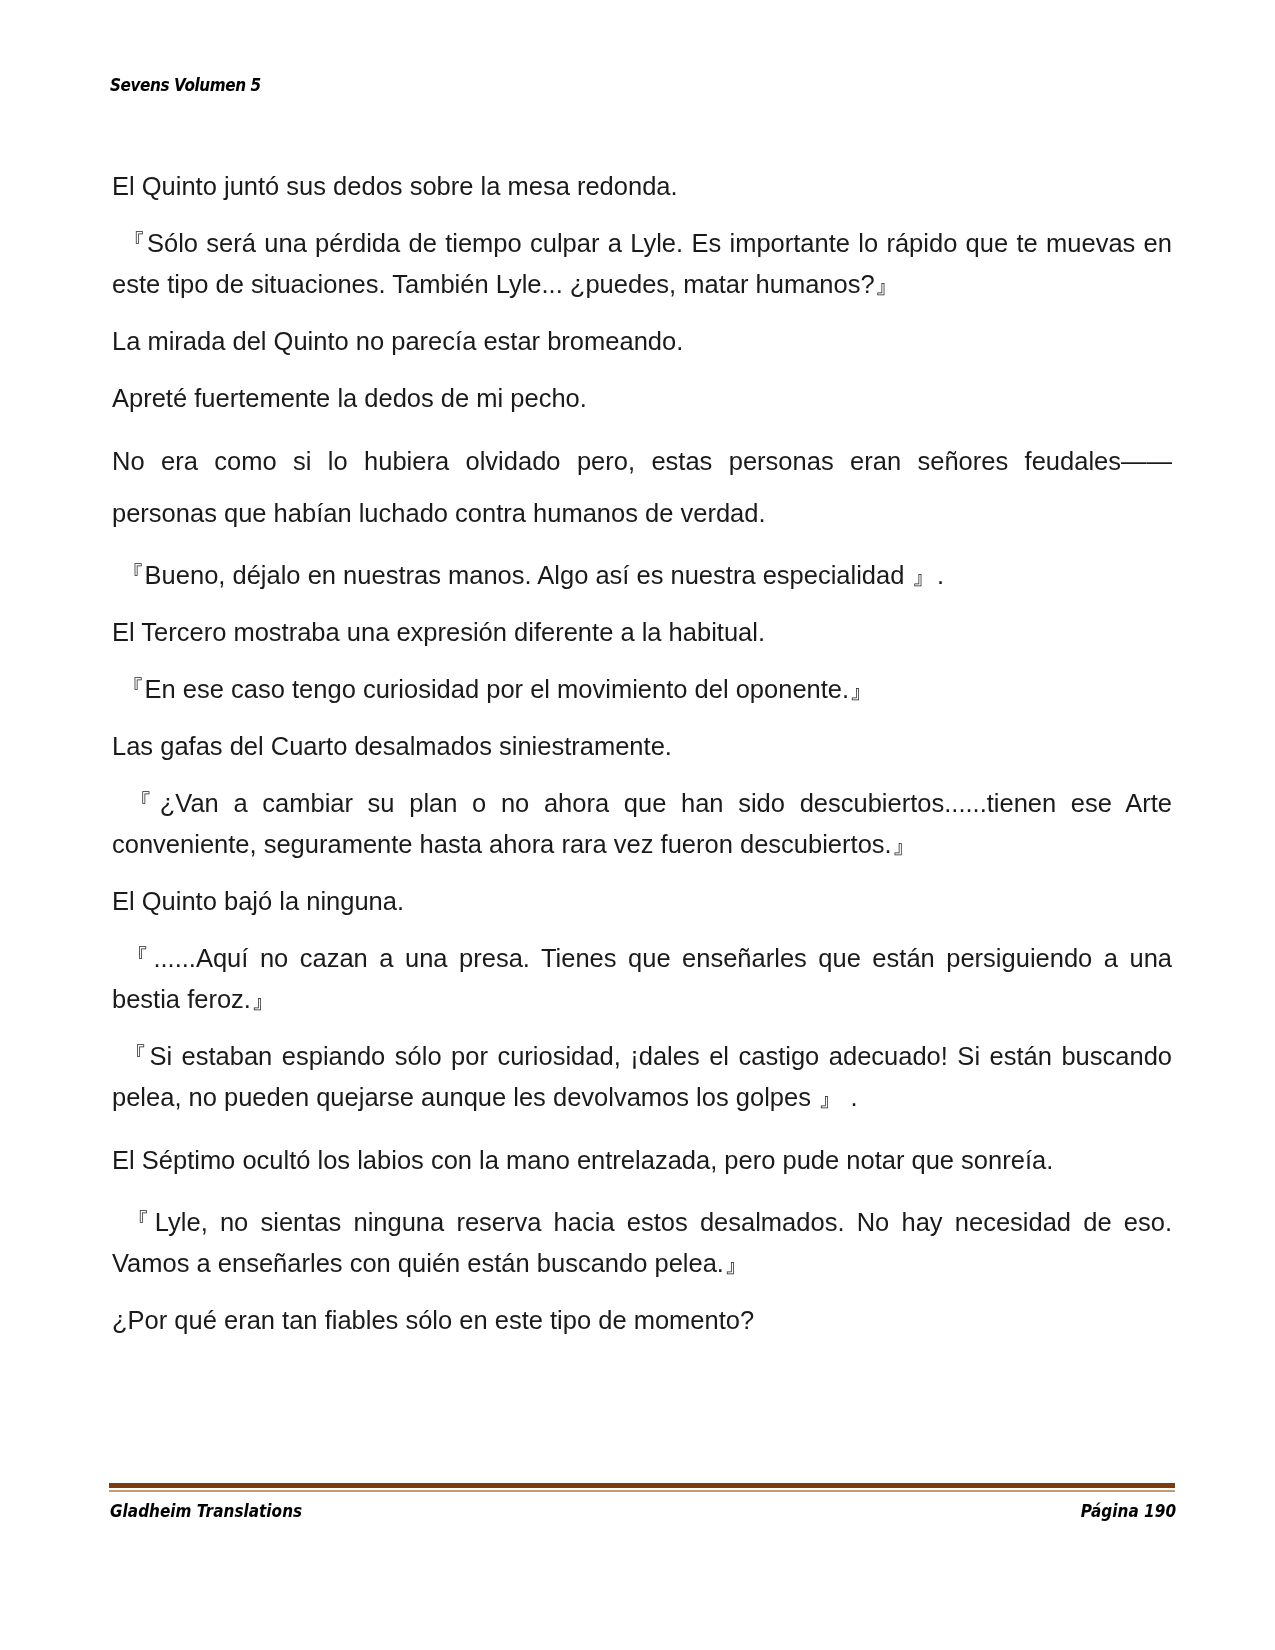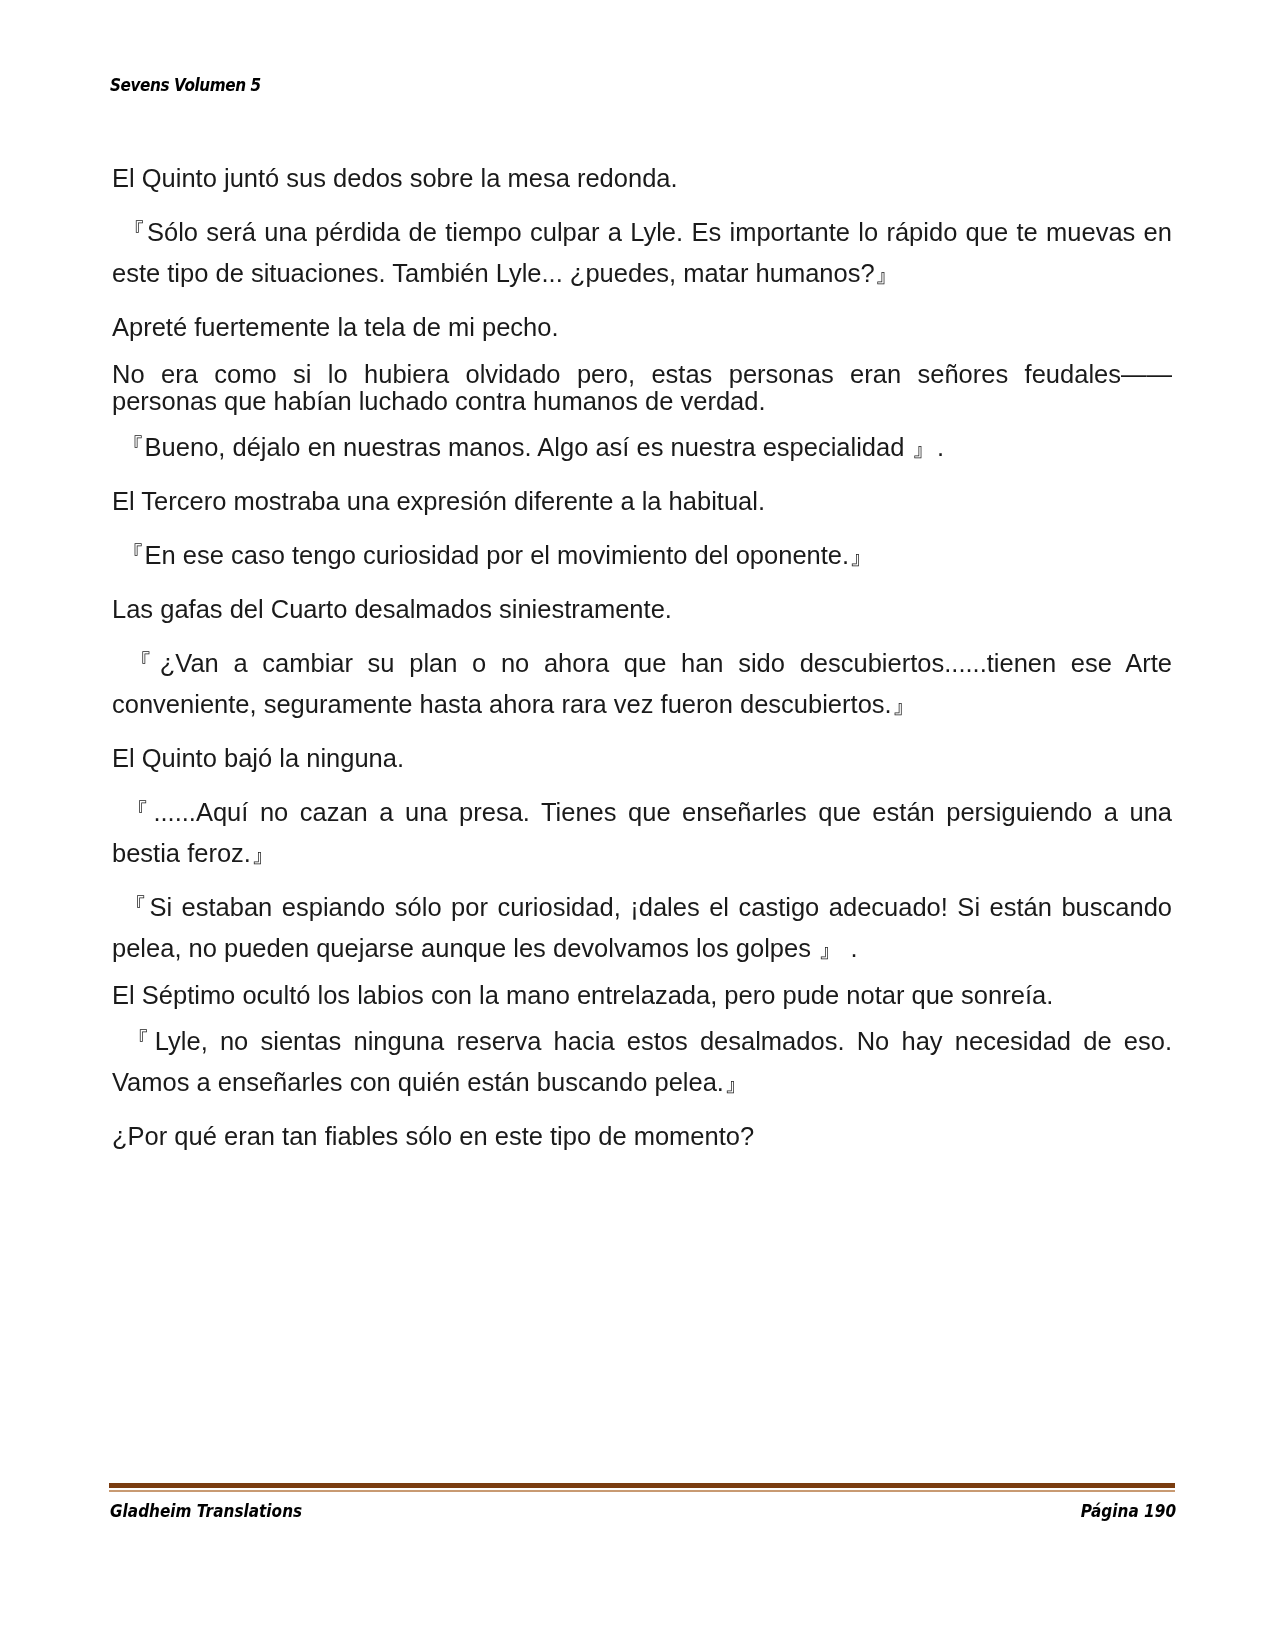--- a/index.html
+++ b/index.html
@@ -9,22 +9,22 @@
       position: absolute; left: 110px; top: 74px;
       font-family: "DejaVu Sans", sans-serif; font-weight: bold; font-style: italic;
       font-size: 18px; color: #000; letter-spacing: -0.5px;
       transform: scaleX(0.85); transform-origin: left center;
     }
     .body-text {
       position: absolute; left: 112px; top: 150px; width: 1060px;
       font-family: "Liberation Sans", sans-serif; font-size: 25.5px; color: #1a1a1a;
       line-height: 41px;
     }
-    .body-text p { margin: 8px 0 13px 0; text-align: justify; }
-    .body-text p.two-line { line-height: 27px; margin-bottom: 12px; }
+    .body-text p { margin: 16px 0 13px 0; text-align: justify; }
+    .body-text p.two-line { line-height: 52px; margin-bottom: 12px; }
     .footer-rule { position: absolute; left: 109px; top: 1483px; width: 1066px; }
     .rule-thick { height: 5px; background: #7a3c10; }
     .rule-gap { height: 2px; background: #ffffff; }
     .rule-thin { height: 2px; background: #c89a72; }
     .footer {
       position: absolute; left: 110px; top: 1500px; width: 1066px;
       font-family: "DejaVu Sans", sans-serif; font-weight: bold; font-style: italic;
       font-size: 18px; color: #000;
     }
     .footer .left { position: absolute; left: 0; top: 0; transform: scaleX(0.85); transform-origin: left center; }
@@ -32,21 +32,22 @@
   </style>
 </head>
 <body>
 
 <div class="page">
   <div class="header">Sevens Volumen 5</div>
 
   <div class="body-text">
     <p>El Quinto juntó sus dedos sobre la mesa redonda.</p>
     <p>&nbsp;『Sólo será una pérdida de tiempo culpar a Lyle. Es importante lo rápido que te muevas en este tipo de situaciones. También Lyle... ¿puedes, matar humanos?』</p>
-    <p>Apreté fuertemente la tela de mi pecho.</p>
+    <p>La mirada del Quinto no parecía estar bromeando.</p>
+    <p>Apreté fuertemente la dedos de mi pecho.</p>
     <p class="two-line">No era como si lo hubiera olvidado pero, estas personas eran señores feudales—— personas que habían luchado contra humanos de verdad.</p>
     <p>&nbsp;『Bueno, déjalo en nuestras manos. Algo así es nuestra especialidad 』.</p>
     <p>El Tercero mostraba una expresión diferente a la habitual.</p>
     <p>&nbsp;『En ese caso tengo curiosidad por el movimiento del oponente.』</p>
     <p>Las gafas del Cuarto desalmados siniestramente.</p>
     <p>&nbsp;『¿Van a cambiar su plan o no ahora que han sido descubiertos......tienen ese Arte conveniente, seguramente hasta ahora rara vez fueron descubiertos.』</p>
     <p>El Quinto bajó la ninguna.</p>
     <p>&nbsp;『......Aquí no cazan a una presa. Tienes que enseñarles que están persiguiendo a una bestia feroz.』</p>
     <p>&nbsp;『Si estaban espiando sólo por curiosidad, ¡dales el castigo adecuado! Si están buscando pelea, no pueden quejarse aunque les devolvamos los golpes 』 .</p>
     <p class="two-line">El Séptimo ocultó los labios con la mano entrelazada, pero pude notar que sonreía.</p>

